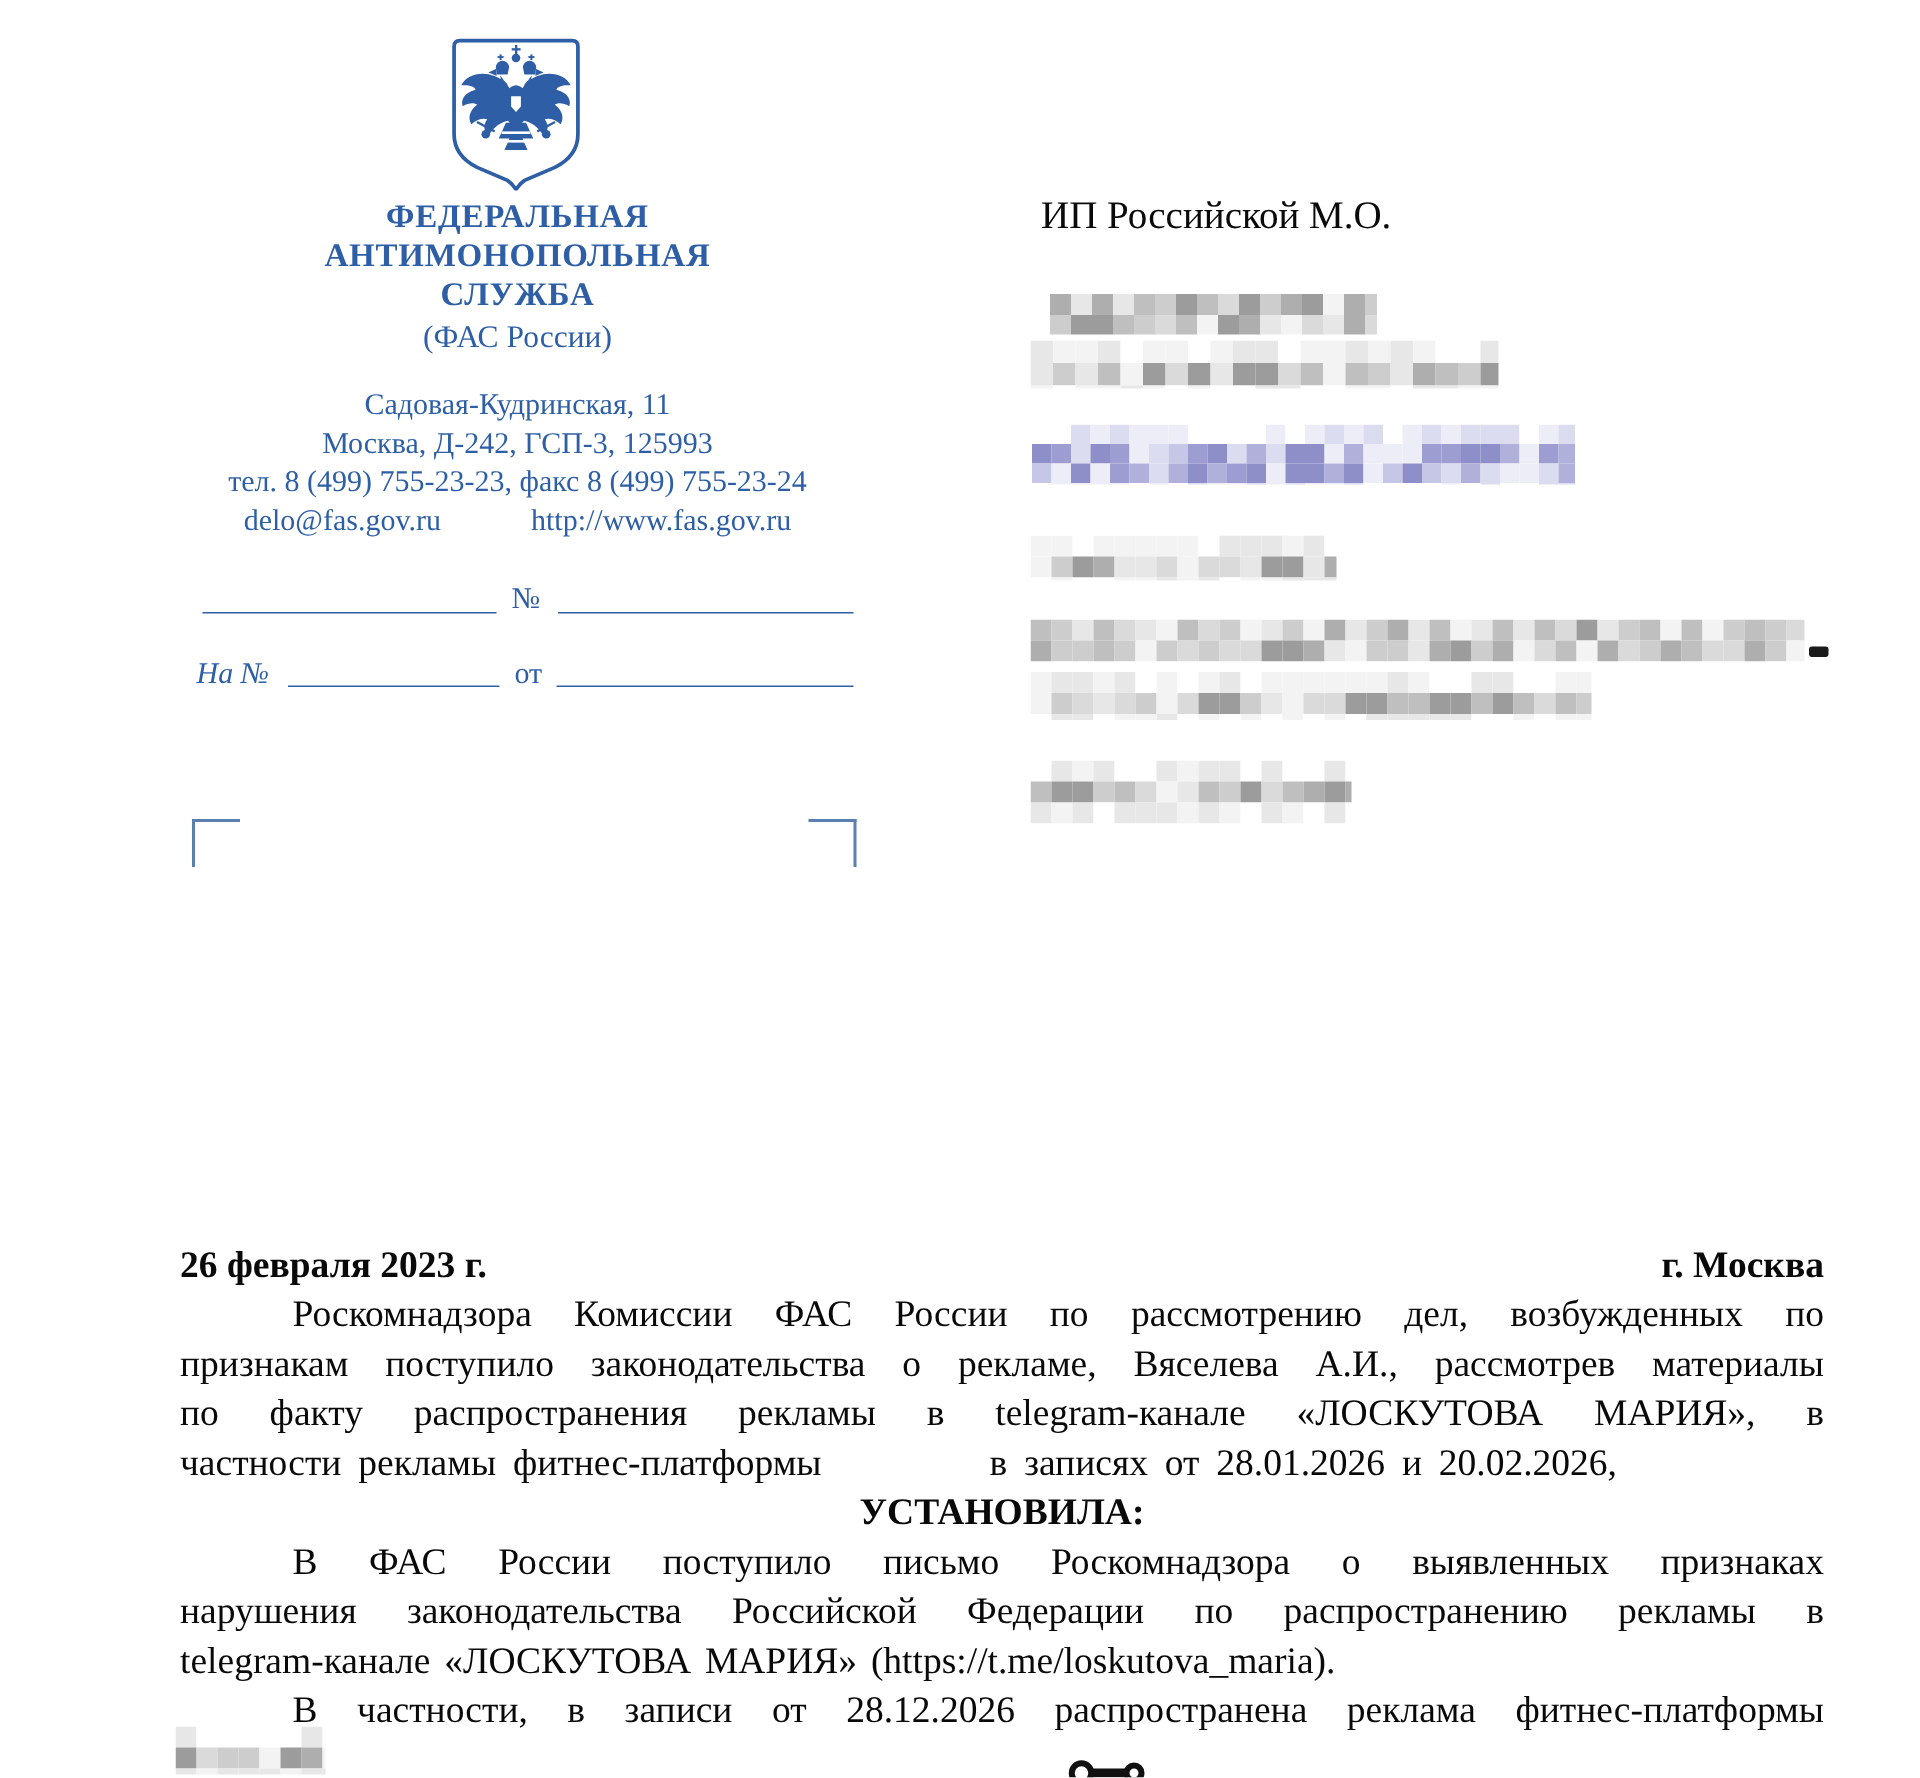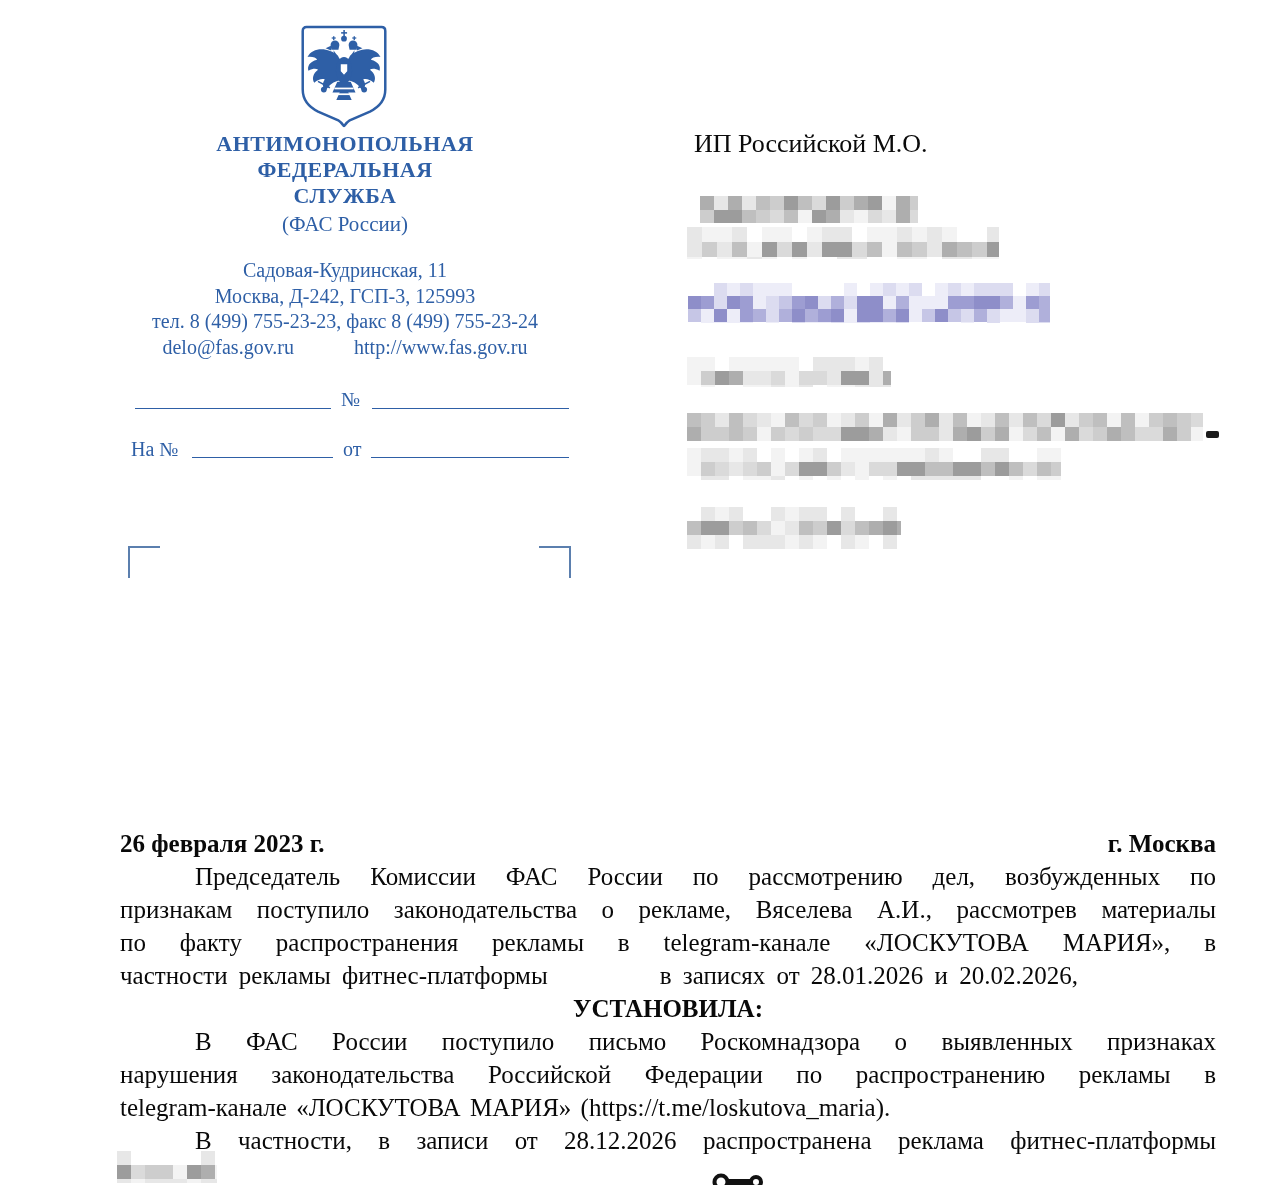--- a/index.html
+++ b/index.html
@@ -62,41 +62,41 @@
       <use href="#half" transform="scale(-1,1) translate(-100,0)"></use>
       <ellipse cx="50" cy="48" rx="8.5" ry="14"></ellipse>
       <path d="M43 60 H57 L62 71 H54.5 L58 79 H42 L45.5 71 H38 Z"></path>
       <rect x="40" y="66" width="20" height="1.8" fill="#ffffff"></rect>
       <rect x="41" y="72" width="18" height="1.8" fill="#ffffff"></rect>
       <path d="M46 41 h8 v8 l-4 4.5 -4 -4.5 z" fill="#ffffff" stroke="#2e5fa6" stroke-width="1.2"></path>
     </g>
   </svg>
 
   <div class="abs org-block">
+    <div class="org-line">ФЕДЕРАЛЬНАЯ</div>
     <div class="org-line">АНТИМОНОПОЛЬНАЯ</div>
-    <div class="org-line">ФЕДЕРАЛЬНАЯ</div>
     <div class="org-line">СЛУЖБА</div>
     <div class="org-sub">(ФАС России)</div>
   </div>
 
   <div class="abs addr-block">
     <div>Садовая-Кудринская, 11</div>
     <div>Москва, Д-242, ГСП-3, 125993</div>
     <div>тел. 8 (499) 755-23-23, факс 8 (499) 755-23-24</div>
     <div class="addr-row">
       <span>delo@fas.gov.ru</span>
       <span>http://www.fas.gov.ru</span>
     </div>
   </div>
 
   <div class="abs blank-line" style="left:135px;top:384px;width:196px;"></div>
   <div class="abs ref-label" style="left:341px;top:387px;">№</div>
   <div class="abs blank-line" style="left:372px;top:384px;width:197px;"></div>
 
-  <div class="abs ref-label" style="left:131px;top:437px;">На №</div>
+  <div class="abs ref-label" style="left:131px;top:437px;font-style:italic;">На №</div>
   <div class="abs blank-line" style="left:192px;top:433px;width:141px;"></div>
   <div class="abs ref-label" style="left:343px;top:437px;">от</div>
   <div class="abs blank-line" style="left:371px;top:433px;width:198px;"></div>
 
   <div class="abs corner corner-left" style="left:128px;top:546px;"></div>
   <div class="abs corner corner-right" style="left:539px;top:546px;"></div>
 
   <div class="abs recipient">ИП Российской М.О.</div>
 
   <div class="abs mosaic" style="left: 700px; top: 196px; width: 218px; height: 27px; grid-template-columns: repeat(16, 14px); grid-auto-rows: 14px;">
@@ -569,21 +569,21 @@
       <div style="background: rgb(231, 231, 231);"></div>
       <div style="background: rgb(255, 255, 255);"></div>
     </div>
 
 
   <div class="abs bodyline bold" style="top:827px;">
     <span style="float:left">26 февраля 2023 г.</span>
     <span style="float:right">г. Москва</span>
   </div>
 
-  <div class="abs bodyline just indent" style="top:860px;">Председатель Комиссии ФАС России по рассмотрению дел, возбужденных по</div>
+  <div class="abs bodyline just indent" style="top:860px;">Роскомнадзора Комиссии ФАС России по рассмотрению дел, возбужденных по</div>
   <div class="abs bodyline just" style="top:893px;">признакам поступило законодательства о рекламе, Вяселева А.И., рассмотрев материалы</div>
   <div class="abs bodyline just" style="top:926px;">по факту распространения рекламы в telegram-канале  «ЛОСКУТОВА МАРИЯ», в</div>
   <div class="abs bodyline" style="top:959px;word-spacing:5px;">
     <span>частности рекламы фитнес-платформы</span><span class="mosaic inline-redact" style="width: 96px; height: 25px; grid-template-columns: repeat(8, 13px); grid-auto-rows: 13px;"><div style="background: rgb(205, 205, 205);"></div><div style="background: rgb(243, 243, 243);"></div><div style="background: rgb(156, 156, 156);"></div><div style="background: rgb(156, 156, 156);"></div><div style="background: rgb(218, 218, 218);"></div><div style="background: rgb(231, 231, 231);"></div><div style="background: rgb(231, 231, 231);"></div><div style="background: rgb(191, 191, 191);"></div><div style="background: rgb(156, 156, 156);"></div><div style="background: rgb(231, 231, 231);"></div><div style="background: rgb(174, 174, 174);"></div><div style="background: rgb(231, 231, 231);"></div><div style="background: rgb(205, 205, 205);"></div><div style="background: rgb(174, 174, 174);"></div><div style="background: rgb(174, 174, 174);"></div><div style="background: rgb(191, 191, 191);"></div></span><span>в записях от 28.01.2026 и 20.02.2026,</span>
   </div>
 
   <div class="abs bodyline bold center" style="top:992px;">УСТАНОВИЛА:</div>
 
   <div class="abs bodyline just indent" style="top:1025px;">В ФАС России поступило письмо Роскомнадзора о выявленных признаках</div>
   <div class="abs bodyline just" style="top:1058px;">нарушения законодательства Российской Федерации по распространению рекламы в</div>

